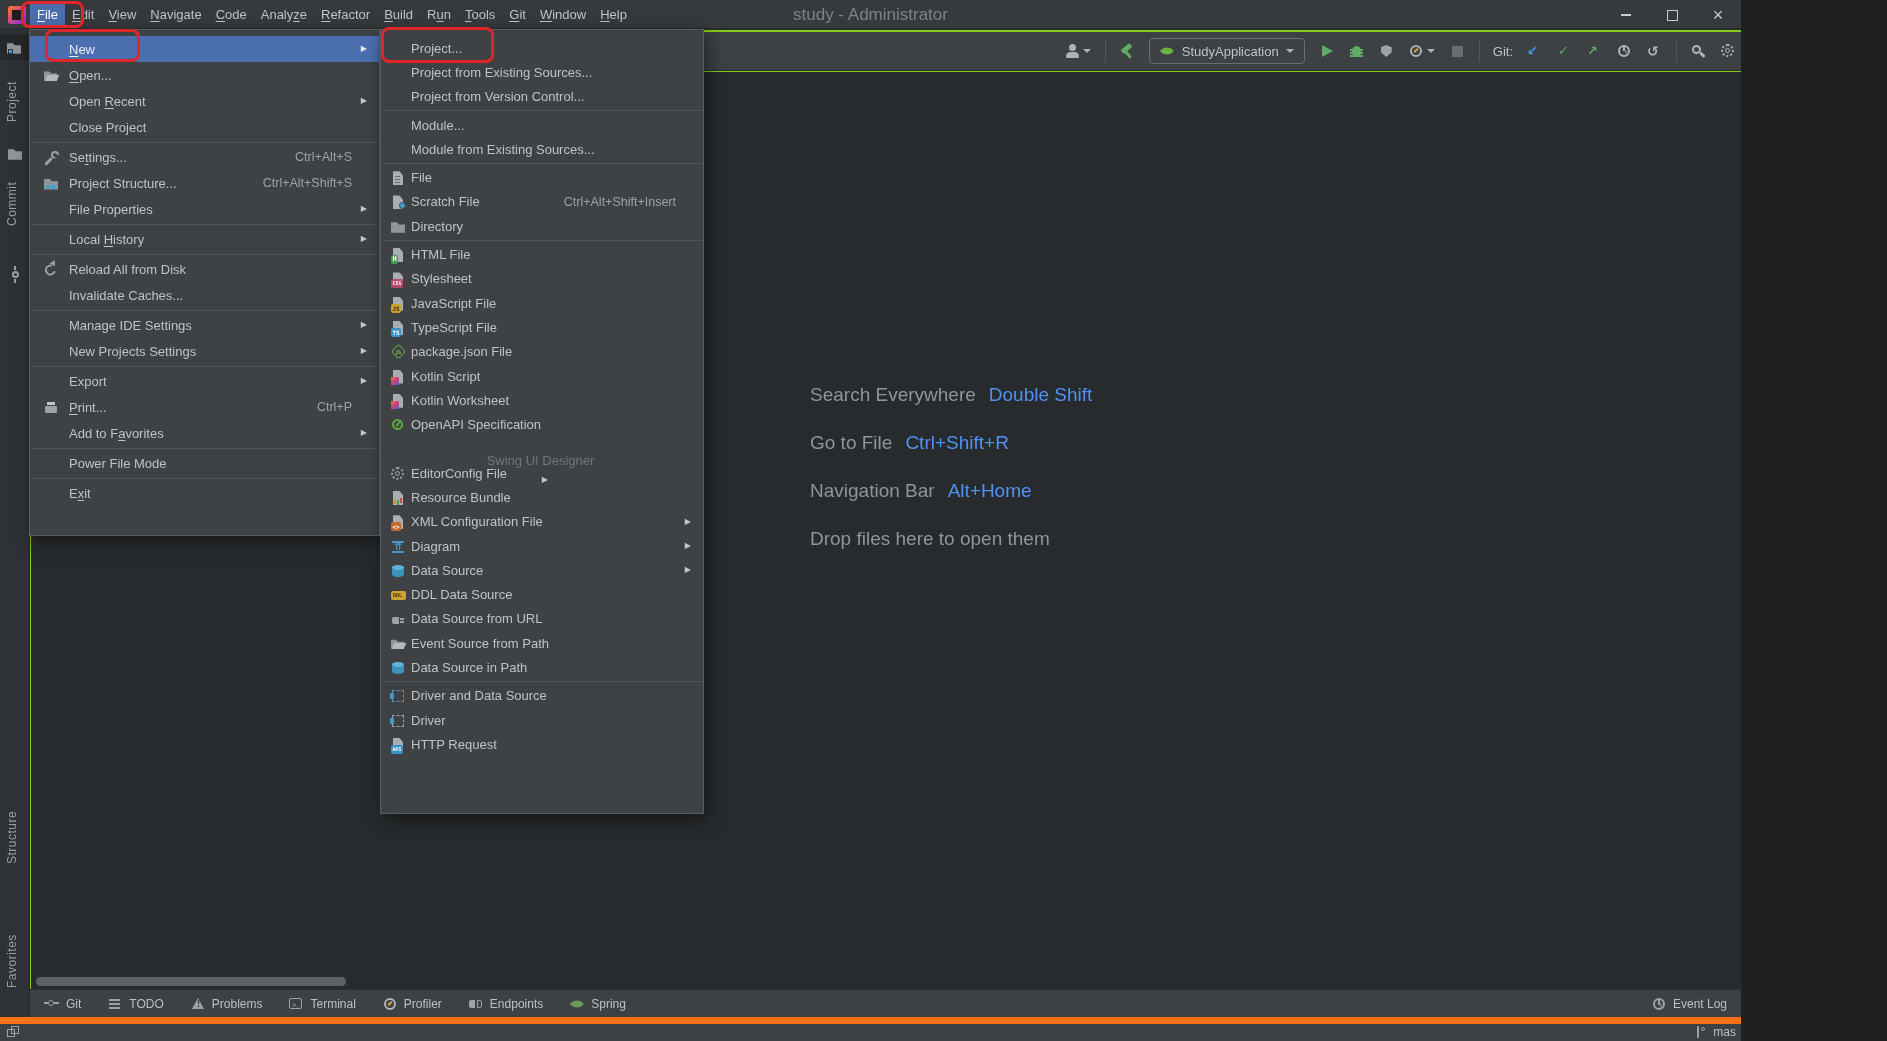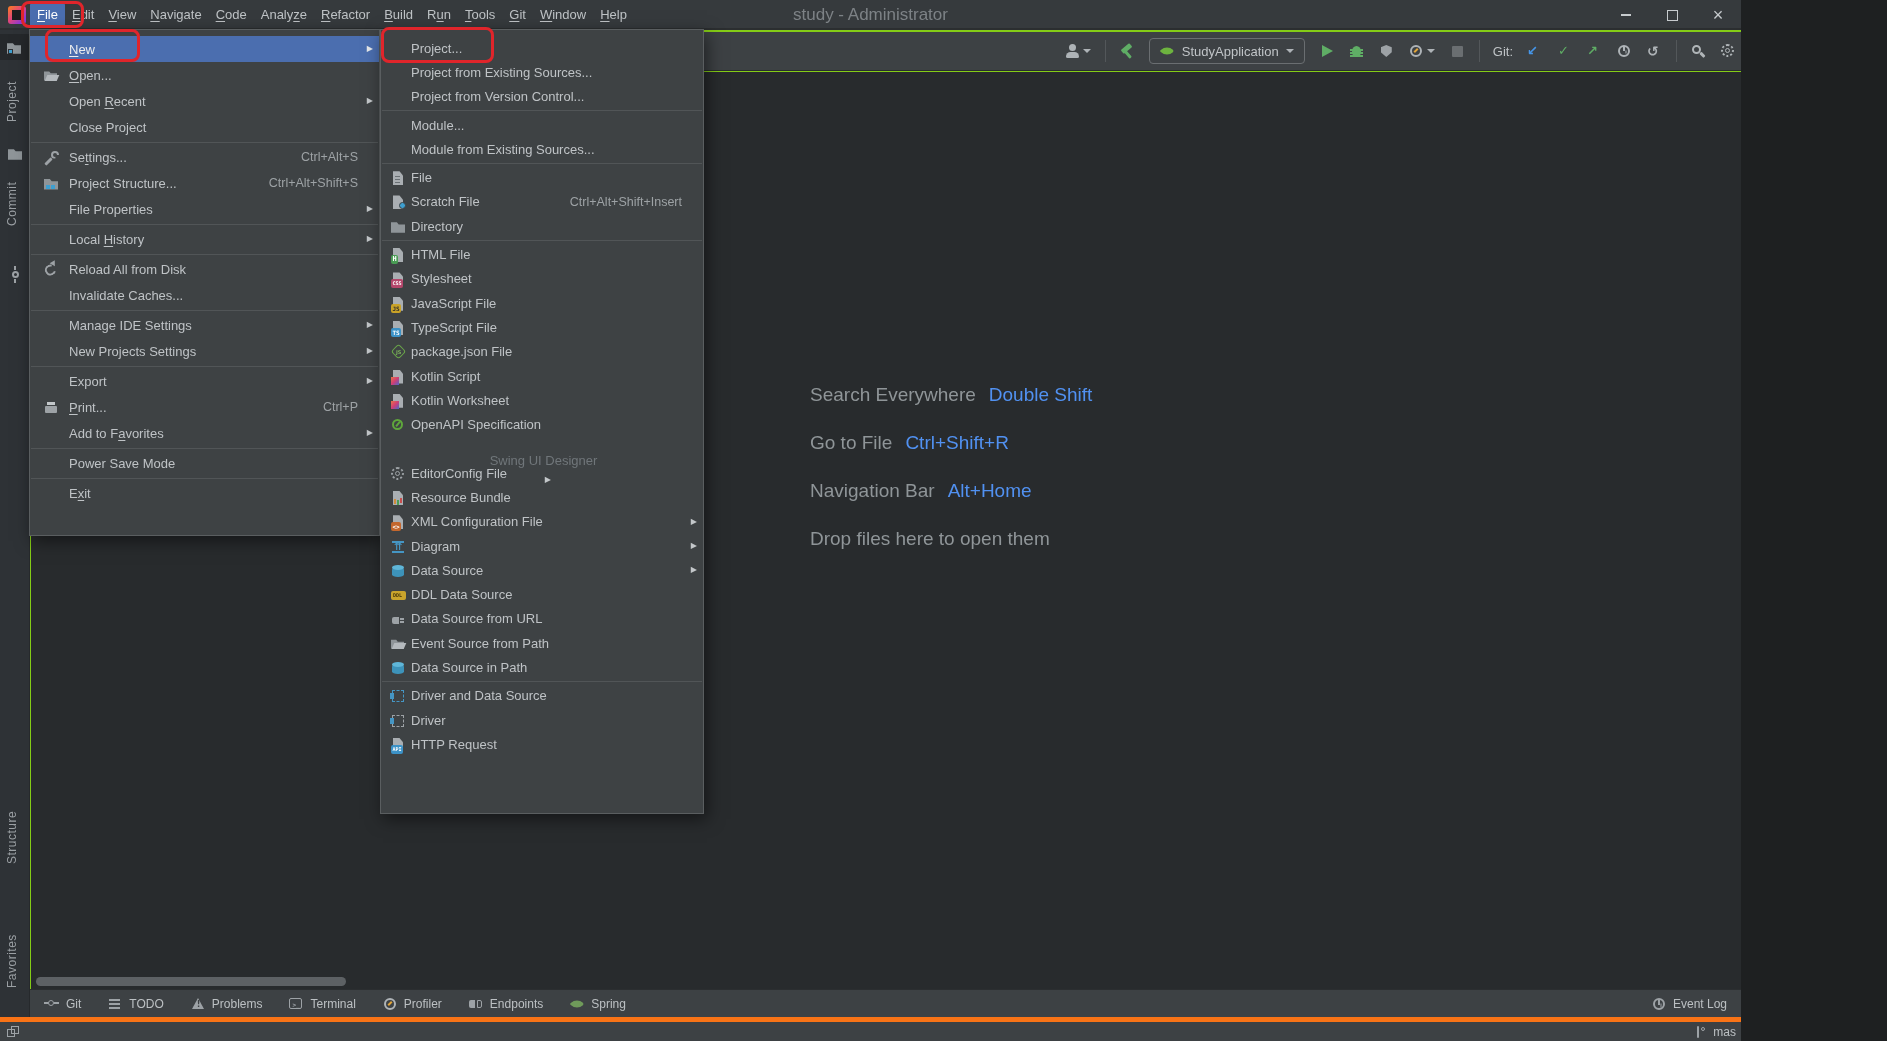--- a/index.html
+++ b/index.html
@@ -48,38 +48,38 @@
   
   #editor { position:absolute; left:31px; top:72px; right:0; bottom:52px; background:#282b2d; }
   #hints { position:absolute; left:779px; top:299px; }
   .hint-line { height:48px; display:flex; align-items:center; font-size:19px; color:#8f9598; white-space:nowrap; }
   .hint-short { color:#5191f1; margin-left:13px; }
 
   
   .popup { position:absolute; background:#3e4244; border:1px solid #5a5e60; box-shadow:3px 5px 16px rgba(0,0,0,.5); z-index:10; padding:6px 0 5px; display:flex; flex-direction:column; overflow:hidden; }
   #filemenu { left:29px; top:29px; width:351px; height:507px; }
   #submenu  { left:380px; top:29px; width:324px; height:785px; }
-  .menu-item { display:flex; align-items:center; height:26px; padding:0 6px 0 13px; color:#bfc3c6; font-size:13px; flex:none; }
+  .menu-item { display:flex; align-items:center; height:26px; padding:0 12px 0 13px; color:#bfc3c6; font-size:13px; flex:none; }
   #submenu .menu-item { height:24.3px; padding-left:9px; }
   .menu-item.selected { background:#4b6eaf; color:#ecedee; }
   .menu-item.selected .mi-short, .menu-item.selected .mi-arrow { color:#e6e8ea; }
   .menu-item.disabled { color:#70767a;flex-direction:column; }
   .mi-icon { width:17px; height:16px; margin-right:9px; flex:none; position:relative; }
   #submenu .mi-icon { margin-right:4px; }
   .mi-label { white-space:nowrap; }
   .mi-short { margin-left:auto; color:#9da2a5; font-size:12.5px; padding-left:18px; white-space:nowrap; }
   .mi-arrow { width:13px; flex:none; text-align:right; font-size:8px; line-height:24px; color:#c3c7ca; margin-left:2px; }
   .menu-sep { height:1px; background:#515557; margin:1.5px 1px; flex:none; }
 
   
   #hthumb { position:absolute; left:36px; top:977px; width:310px; height:9px; background:#5d6164; border-radius:5px; z-index:5; }
   #bottomstripe { position:absolute; left:30px; top:989px; right:0; height:28px; background:#3d4144; border-top:1px solid #2b2e30; display:flex; align-items:center; padding:0 14px; gap:26px; z-index:2; }
   .sb-item { display:flex; align-items:center; gap:5px; color:#bcc0c3; font-size:12px; white-space:nowrap; }
   #sb-right { margin-left:auto; }
-  #statusbar2 { position:absolute; left:0; top:1017px; right:0; height:24px; background:#3d4144; border-top:5px solid #f97316; display:flex; align-items:center; padding:0 5px; font-size:12px; color:#bcc0c3; z-index:2; }
+  #statusbar2 { position:absolute; left:0; top:1017px; right:0; height:24px; background:#3d4144; border-top:7px solid #f97316; display:flex; align-items:flex-start; padding:0 5px; font-size:12px; color:#bcc0c3; z-index:2; }
   #sb2-right { margin-left:auto; display:flex; align-items:center; gap:3px; }
 
   
   .ann { position:absolute; border:3px solid #e0252b; border-radius:8px; z-index:30; pointer-events:none; }
   #ann-file    { left:21px;  top:1px;  width:63px;  height:27px; }
   #ann-new     { left:45px;  top:29px; width:95px;  height:33px; }
   #ann-project { left:381px; top:27px; width:113px; height:36px; }
 
   
   .ic { position:relative; display:inline-block; width:17px; height:16px; flex:none; vertical-align:middle; }
@@ -445,21 +445,21 @@
       </div>
       <div class="menu-item">
         <span class="mi-icon"></span>
         <span class="mi-label"><span>Add to F<u>a</u>vorites</span></span>
         <span class="mi-short"></span>
         <span class="mi-arrow">▶</span>
       </div>
       <div class="menu-sep"></div>
       <div class="menu-item">
         <span class="mi-icon"></span>
-        <span class="mi-label"><span>Power Save Mode</span></span>
+        <span class="mi-label"><span>Power File Mode</span></span>
         <span class="mi-short"></span>
         <span class="mi-arrow"></span>
       </div>
       <div class="menu-sep"></div>
       <div class="menu-item">
         <span class="mi-icon"></span>
         <span class="mi-label"><span>E<u>x</u>it</span></span>
         <span class="mi-short"></span>
         <span class="mi-arrow"></span>
       </div>

